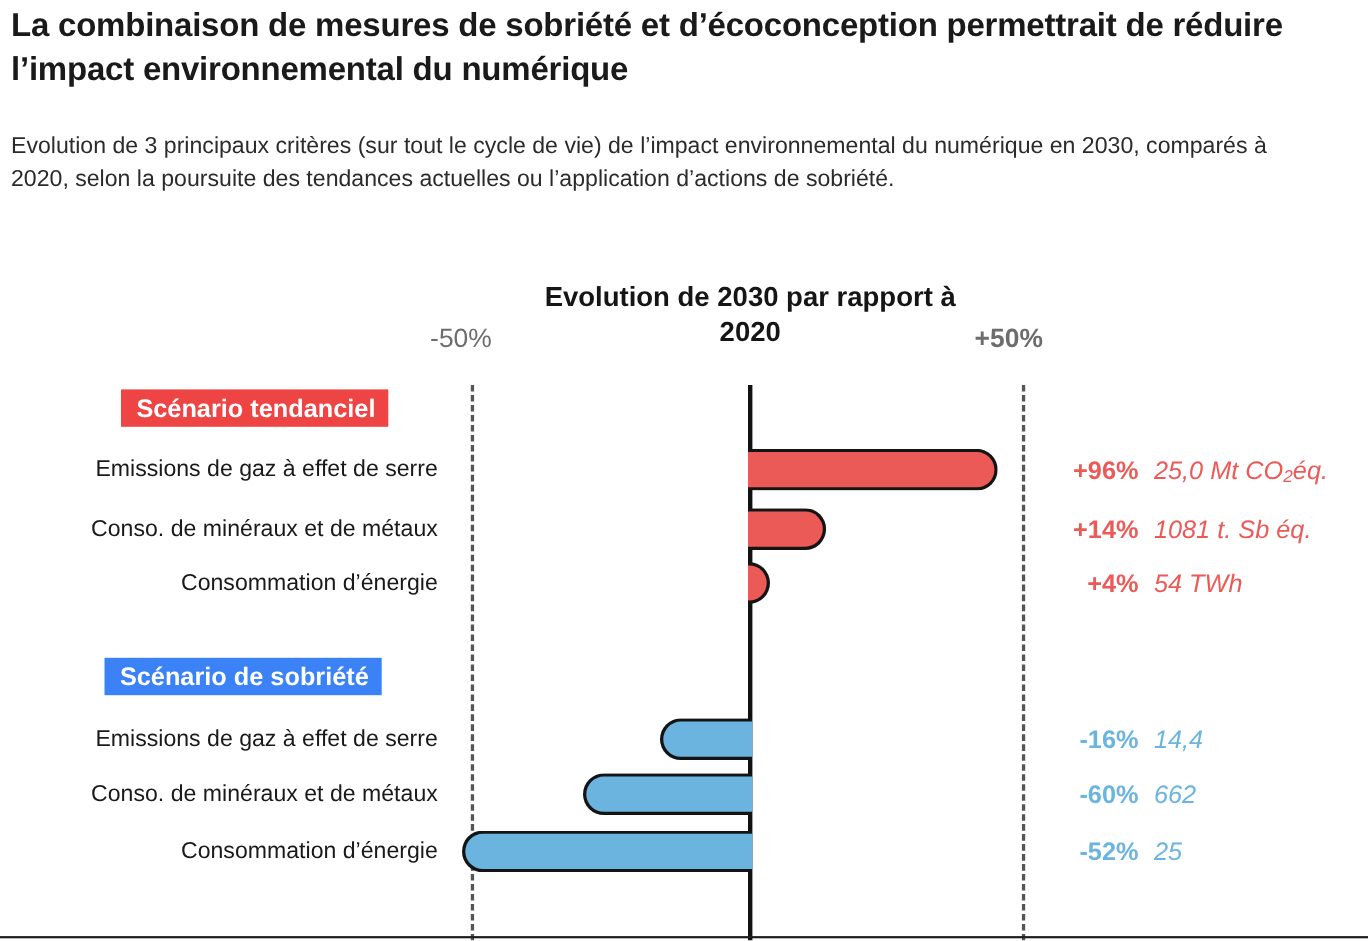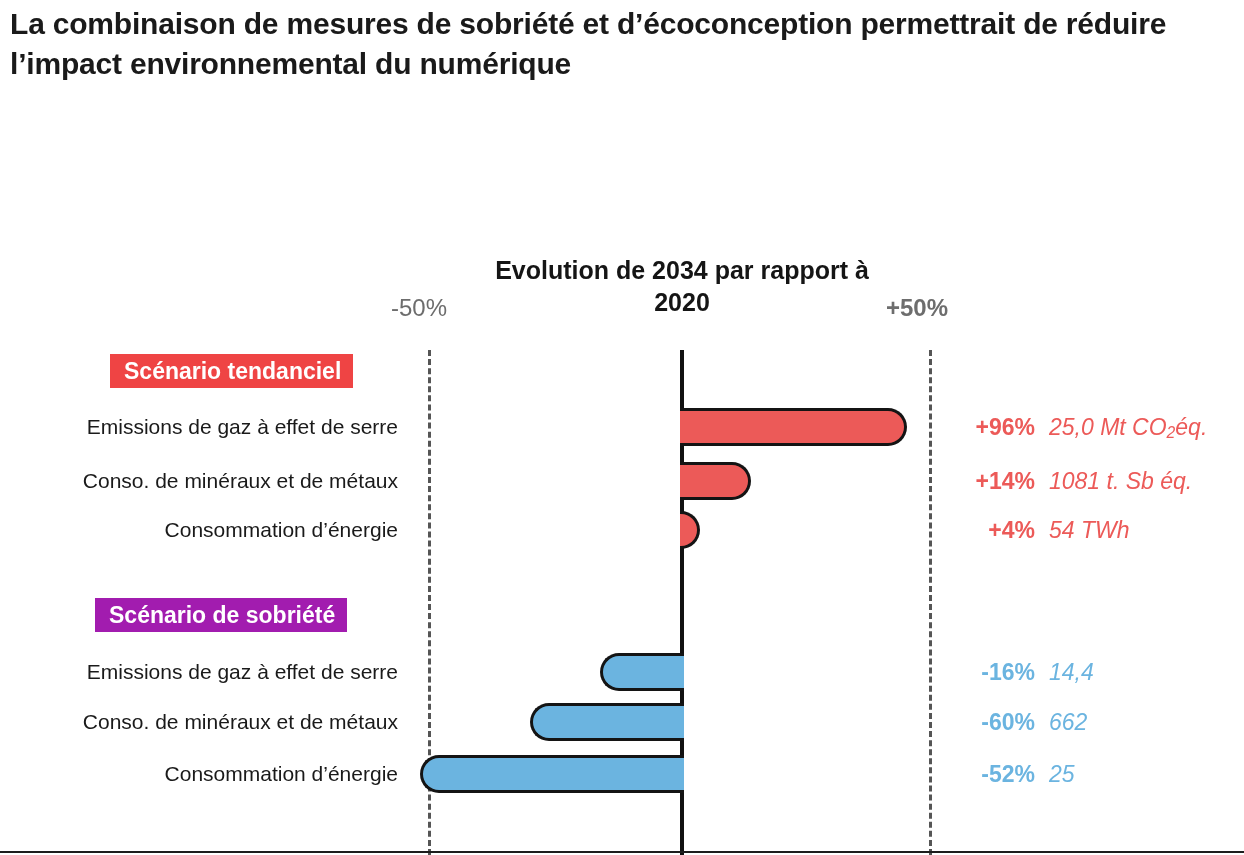--- a/index.html
+++ b/index.html
@@ -90,21 +90,21 @@
     position: absolute;
     height: 34px;
     padding: 0 12px 0 14px;
     display: flex; align-items: center;
     color: #ffffff;
     font-size: 23px;
     font-weight: bold;
     white-space: nowrap;
   }
   .badge-red  { left: 110px; top: 354px - 246px; background: #ef4444; }
-  .badge-blue { left: 95px;  background: #a21caf; text-align: center; }
+  .badge-blue { left: 95px;  background: #3b82f6; text-align: center; }
 
   
   .row { position: absolute; left: 0; width: 1016px; height: 42px; }
 
   .row-label {
     position: absolute;
     left: 0; top: 0;
     width: 398px;
     text-align: right;
     font-size: 21px;
@@ -158,24 +158,25 @@
   .c-red  { color: #ec5a58; }
   .c-blue { color: #6bb4e0; }
   sub { font-size: 0.68em; vertical-align: -0.22em; }
 </style>
 </head>
 <body>
 
 <div id="root">
 
   <div class="title">La combinaison de mesures de sobriété et d’écoconception permettrait de réduire l’impact environnemental du numérique</div>
+  <div class="subtitle">Evolution de 3 principaux critères (sur tout le cycle de vie) de l’impact environnemental du numérique en 2030, comparés à 2020, selon la poursuite des tendances actuelles ou l’application d’actions de sobriété.</div>
 
   <div class="chart">
 
-    <div class="axis-heading">Evolution de 2034 par rapport à 2020</div>
+    <div class="axis-heading">Evolution de 2030 par rapport à 2020</div>
     <div class="tick-label tick-left">-50%</div>
     <div class="tick-label tick-right">+50%</div>
 
     <div class="grid-dash grid-left"></div>
     <div class="grid-dash grid-right"></div>
     <div class="zero-axis"></div>
     <div class="baseline"></div>
 
     <div class="badge badge-red" style="top:108px;">Scénario tendanciel</div>
 

